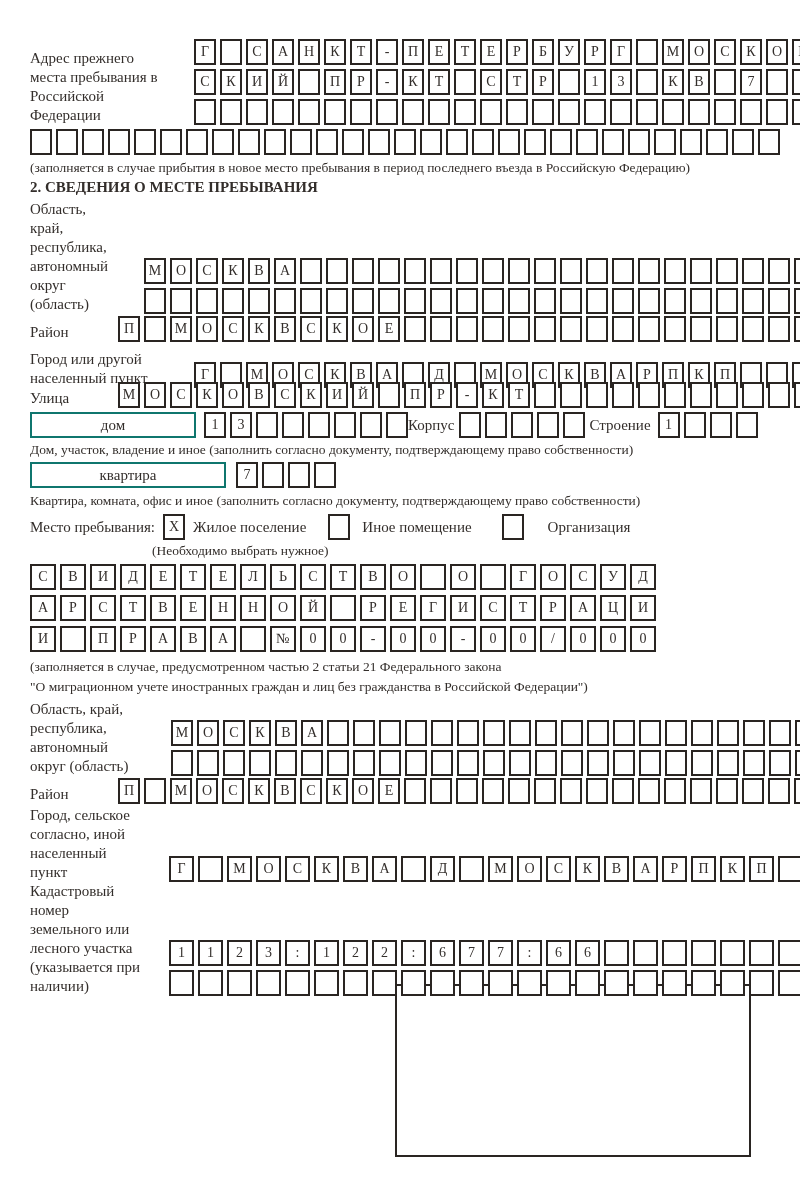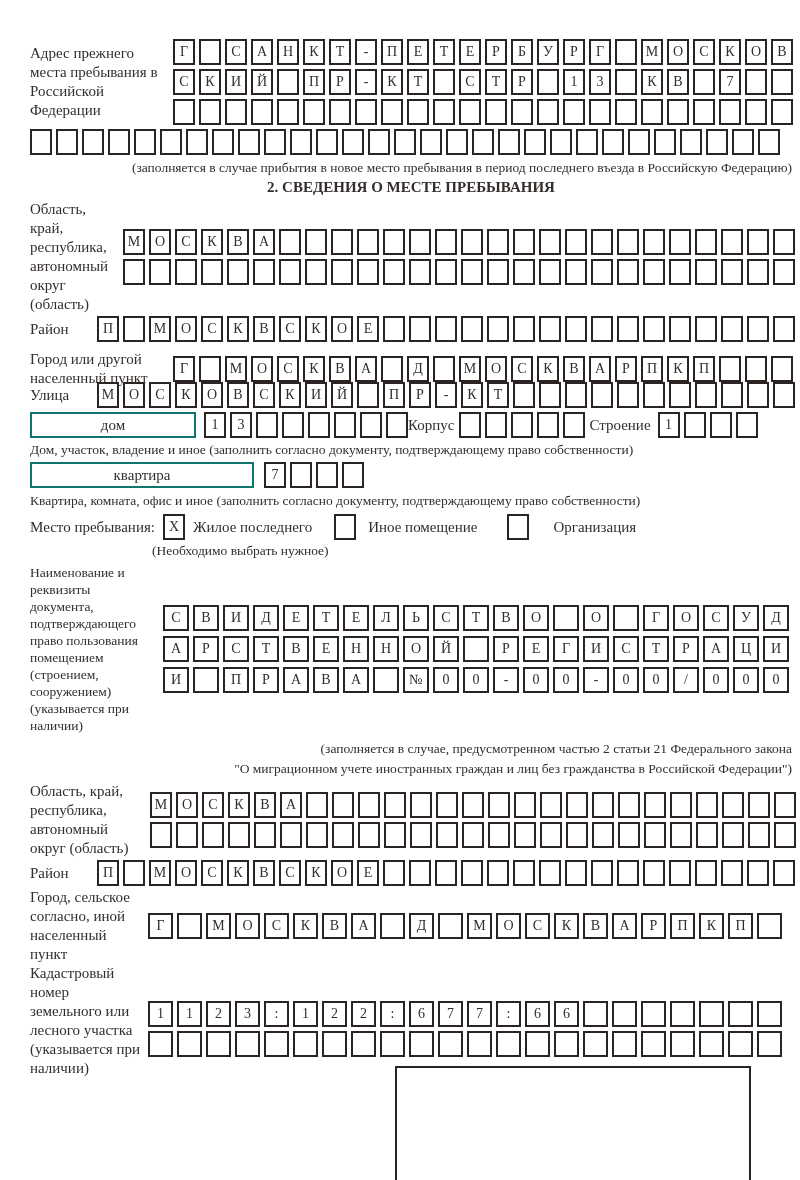--- a/index.html
+++ b/index.html
@@ -4,39 +4,39 @@
 <style>
   html,body{margin:0;padding:0;}
   body{
     width:800px;height:1180px;background:#ffffff;
     font-family:"Liberation Serif","DejaVu Serif",serif;
     color:#332e2b;overflow:hidden;
   }
   .page{padding:20px 0 0 30px;width:770px;position:relative;}
   .hdr-note{text-align:right;padding-right:18px;font-size:15px;}
 
-  .form-row{display:flex;align-items:center;}
+  .form-row{display:flex;align-items:flex-end;gap:21px;}
   .label{font-size:15px;line-height:19px;flex:none;padding-right:6px;box-sizing:border-box;}
   .label.small{font-size:13.5px;line-height:17px;}
   .rows{display:flex;flex-direction:column;gap:4px;}
   .cellrow{display:flex;gap:4px;flex:none;}
   .cell{
     width:22px;height:26px;box-sizing:border-box;border:2px solid #2a2522;
     display:flex;align-items:center;justify-content:center;
     font-size:14px;background:#fff;flex:none;
   }
   .cellrow.wide .cell{width:26px;}
   .cellrow.w29 .cell{width:25px;}
 
   .lw143{width:143px;} .lw93{width:93px;} .lw67{width:67px;}
   .lw133{width:133px;} .lw120{width:120px;} .lw118{width:118px;}
 
   .caption{font-size:13.5px;line-height:17px;}
-  .caption.center{text-align:right;width:762px;}
-  .sect-title{font-weight:bold;font-size:15px;text-align:center;width:762px;}
+  .caption.center{text-align:left;width:762px;}
+  .sect-title{font-weight:bold;font-size:15px;width:762px;}
 
   .labelbox{
     box-sizing:border-box;border:2px solid #0f766e;height:26px;
     display:flex;align-items:center;justify-content:center;
     font-size:15px;background:#fff;flex:none;
   }
   .inline-label{font-size:15px;line-height:26px;flex:none;}
   .house-row,.apt-row,.stay-row{display:flex;align-items:flex-start;}
   .chk{
     width:22px;height:26px;box-sizing:border-box;border:2px solid #2a2522;
@@ -351,43 +351,42 @@
     <div class="cellrow" style="margin-left:7px">
         <span class="cell">1</span>
         <span class="cell"></span>
         <span class="cell"></span>
         <span class="cell"></span>
       </div>
   </div>
   <div class="caption" style="margin-top:3px">Дом, участок, владение и иное (заполнить согласно документу, подтверждающему право собственности)</div>
 
   <div class="apt-row" style="margin-top:4px">
-    <div class="labelbox" style="width:224px">квартира</div>
+    <div class="labelbox" style="width:196px">квартира</div>
     <div class="cellrow" style="margin-left:10px">
         <span class="cell">7</span>
         <span class="cell"></span>
         <span class="cell"></span>
         <span class="cell"></span>
       </div>
   </div>
   <div class="caption" style="margin-top:4px">Квартира, комната, офис и иное (заполнить согласно документу, подтверждающему право собственности)</div>
 
   <div class="stay-row" style="margin-top:5px">
     <div class="inline-label">Место пребывания:</div>
     <div class="chk" style="margin-left:8px">X</div>
-    <div class="opt-label" style="margin-left:8px">Жилое последнего</div>
+    <div class="opt-label" style="margin-left:8px">Жилое поселение</div>
     <div class="chk" style="margin-left:22px"></div>
     <div class="opt-label" style="margin-left:12px">Иное помещение</div>
     <div class="chk" style="margin-left:30px"></div>
     <div class="opt-label" style="margin-left:24px">Организация</div>
   </div>
   <div class="caption" style="margin-left:122px;margin-top:2px">(Необходимо выбрать нужное)</div>
 
   <div class="form-row" style="margin-top:5px">
-    <div class="label small lw133">Наименование и реквизиты документа, подтверждающего право пользования помещением (строением, сооружением) (указывается при наличии)</div>
     <div class="rows" style="gap:5px">
       <div class="cellrow wide">
           <span class="cell">С</span>
           <span class="cell">В</span>
           <span class="cell">И</span>
           <span class="cell">Д</span>
           <span class="cell">Е</span>
           <span class="cell">Т</span>
           <span class="cell">Е</span>
           <span class="cell">Л</span>

